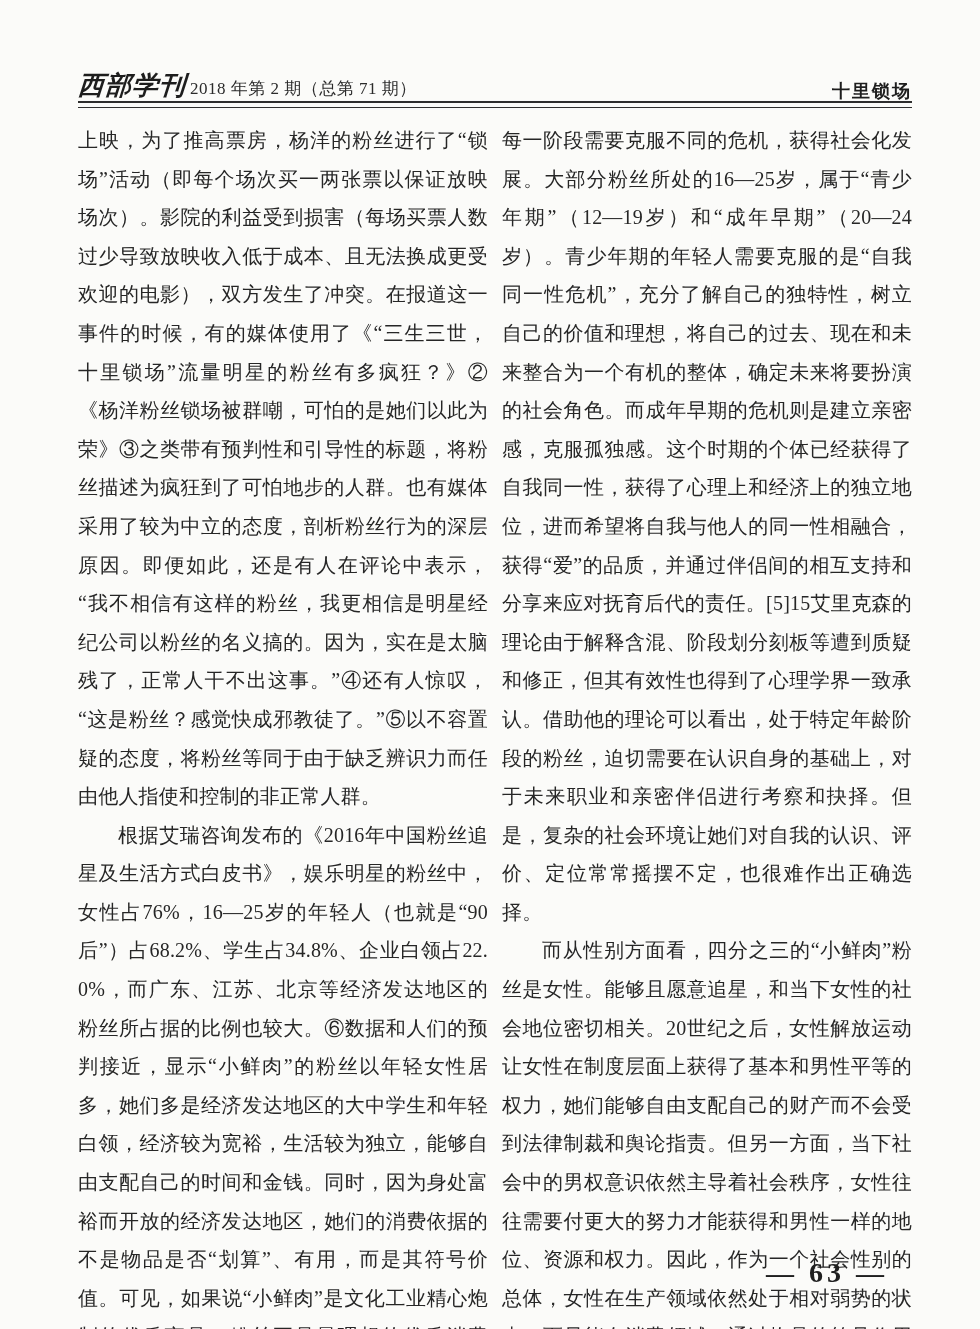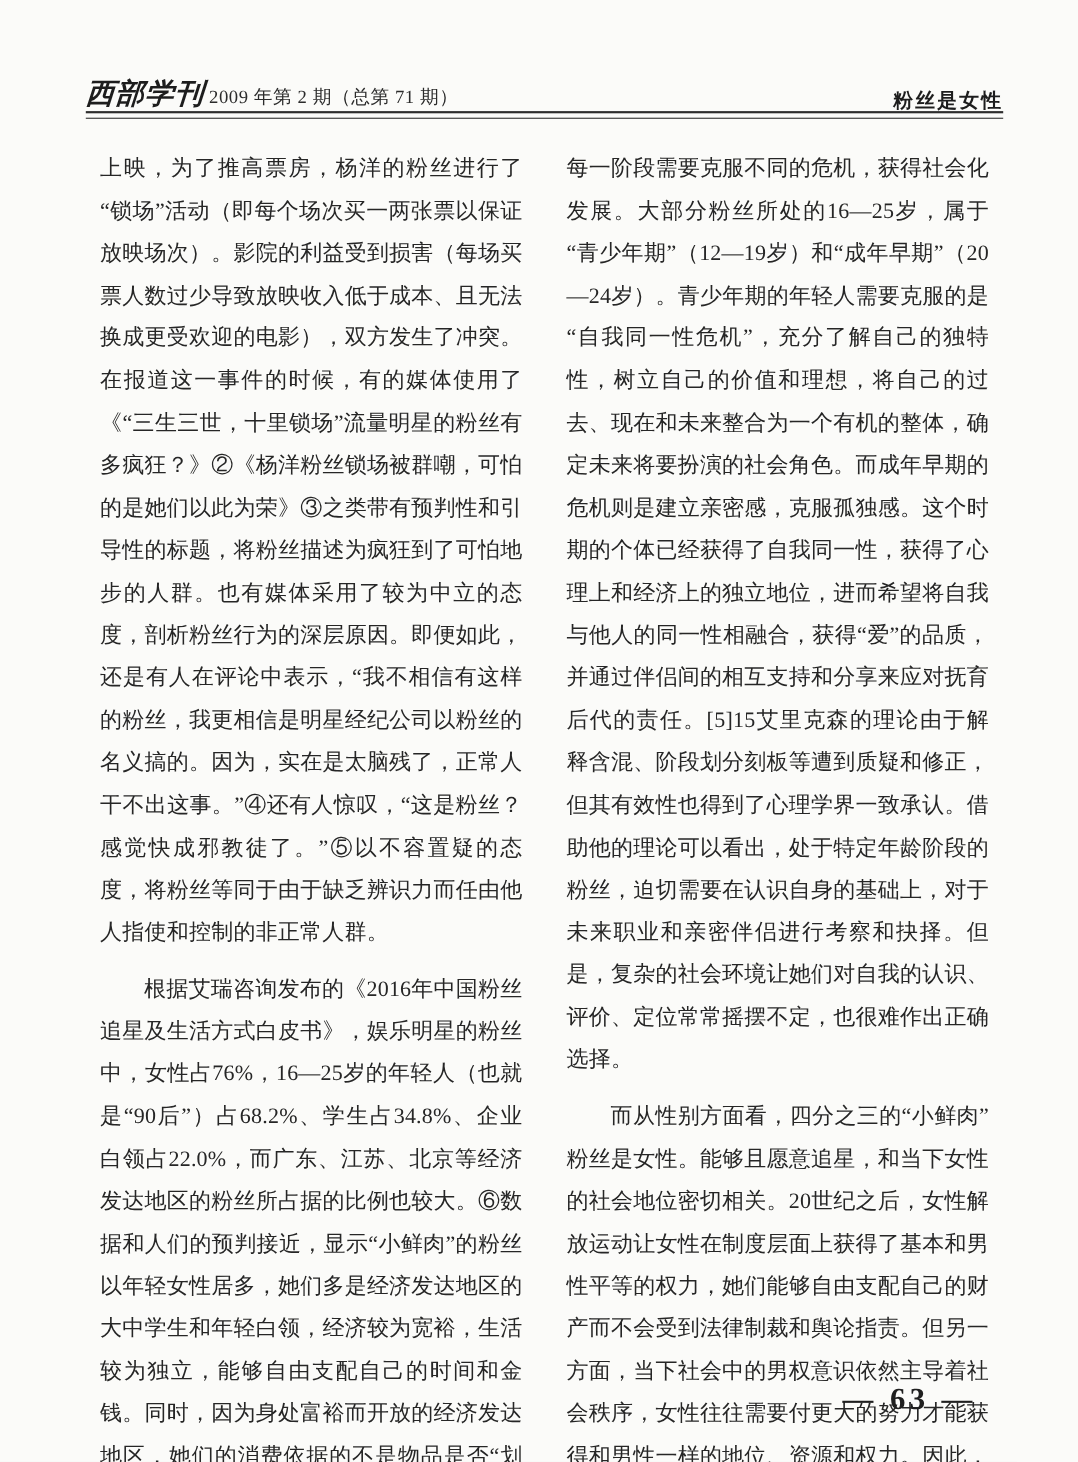--- a/index.html
+++ b/index.html
@@ -64,21 +64,21 @@
   .columns {
     position: absolute;
     left: 78px;
     top: 121px;
     width: 834px;
     display: grid;
     grid-template-columns: 410px 410px;
     column-gap: 14px;
   }
   .column p {
-    margin: 13px;
+    margin: 0;
     font-size: 20px;
     line-height: 38.6px;
     text-align: justify;
     text-justify: inter-ideograph;
     letter-spacing: 0.2px;
     word-break: break-all;
   }
   .column p.indent {
     text-indent: 2em;
   }
@@ -94,23 +94,23 @@
   }
 </style>
 </head>
 <body>
 
 <div class="page">
 
   <div class="running-head">
     <div class="masthead">
       <span class="journal-logo">西部学刊</span>
-      <span class="issue-info">2009 年第 2 期（总第 71 期）</span>
+      <span class="issue-info">2018 年第 2 期（总第 71 期）</span>
     </div>
-    <div class="section-name">粉丝是女性</div>
+    <div class="section-name">十里锁场</div>
   </div>
 
   <div class="header-rule"></div>
 
   <div class="columns">
 
     <div class="column">
       <p>上映，为了推高票房，杨洋的粉丝进行了“锁场”活动（即每个场次买一两张票以保证放映场次）。影院的利益受到损害（每场买票人数过少导致放映收入低于成本、且无法换成更受欢迎的电影），双方发生了冲突。在报道这一事件的时候，有的媒体使用了《“三生三世，十里锁场”流量明星的粉丝有多疯狂？》②《杨洋粉丝锁场被群嘲，可怕的是她们以此为荣》③之类带有预判性和引导性的标题，将粉丝描述为疯狂到了可怕地步的人群。也有媒体采用了较为中立的态度，剖析粉丝行为的深层原因。即便如此，还是有人在评论中表示，“我不相信有这样的粉丝，我更相信是明星经纪公司以粉丝的名义搞的。因为，实在是太脑残了，正常人干不出这事。”④还有人惊叹，“这是粉丝？感觉快成邪教徒了。”⑤以不容置疑的态度，将粉丝等同于由于缺乏辨识力而任由他人指使和控制的非正常人群。</p>
       <p class="indent">根据艾瑞咨询发布的《2016年中国粉丝追星及生活方式白皮书》，娱乐明星的粉丝中，女性占76%，16—25岁的年轻人（也就是“90后”）占68.2%、学生占34.8%、企业白领占22.0%，而广东、江苏、北京等经济发达地区的粉丝所占据的比例也较大。⑥数据和人们的预判接近，显示“小鲜肉”的粉丝以年轻女性居多，她们多是经济发达地区的大中学生和年轻白领，经济较为宽裕，生活较为独立，能够自由支配自己的时间和金钱。同时，因为身处富裕而开放的经济发达地区，她们的消费依据的不是物品是否“划算”、有用，而是其符号价值。可见，如果说“小鲜肉”是文化工业精心炮制的优质商品，粉丝正是最理想的优质消费者。正是由于她们不惜付出大量的注意力和金钱，“小鲜肉”们才成为最有价值的明星。</p>
 

